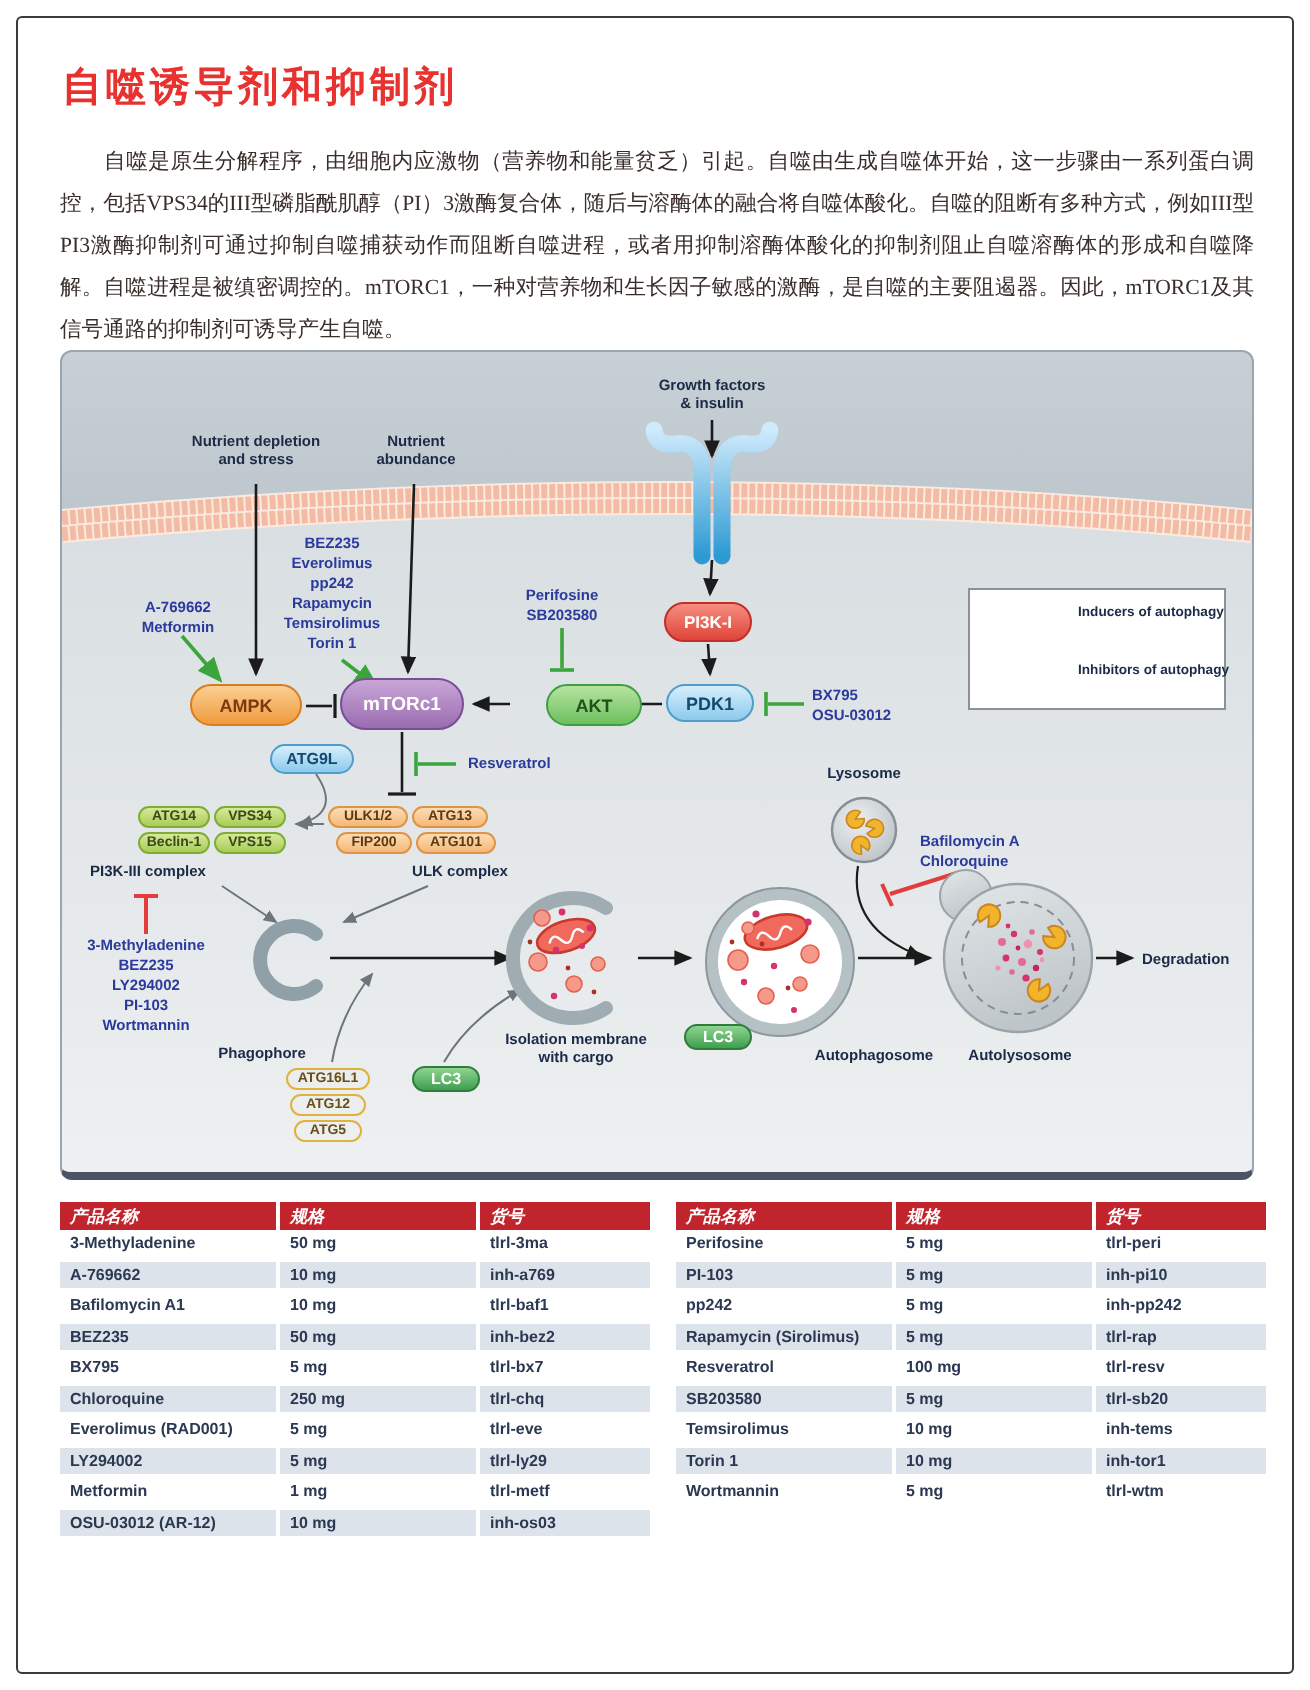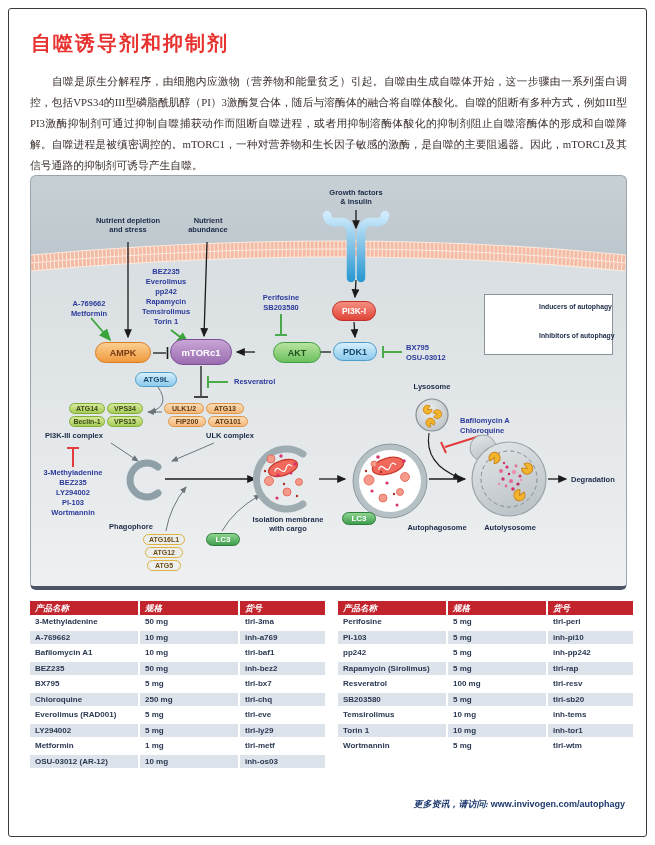--- a/index.html
+++ b/index.html
@@ -423,16 +423,13 @@
           <div class="tcell c2">inh-tor1</div>
         </div>
         <div class="trow">
           <div class="tcell c0">Wortmannin</div>
           <div class="tcell c1">5 mg</div>
           <div class="tcell c2">tlrl-wtm</div>
         </div>
       </div>
   </div>
 
-  <div class="footer">
-    <span class="cn">更多资讯，请访问: </span><span class="url">www.invivogen.com/autophagy</span>
-  </div>
 </div>
 
 </body></html>

